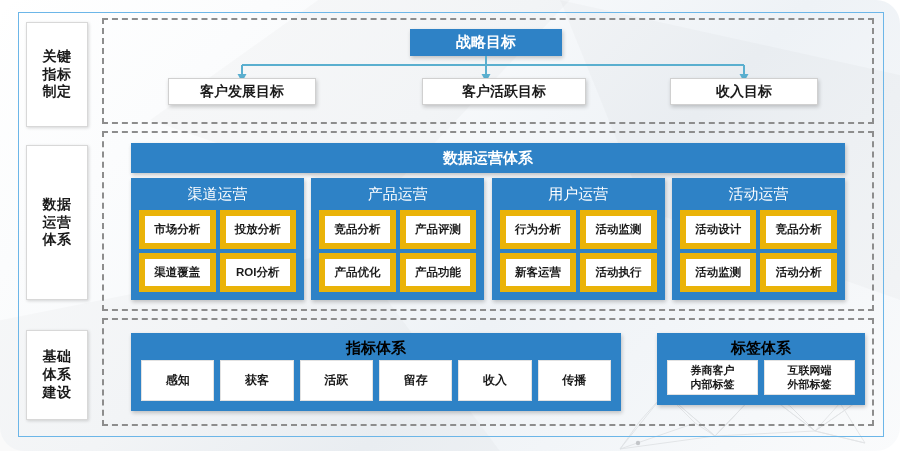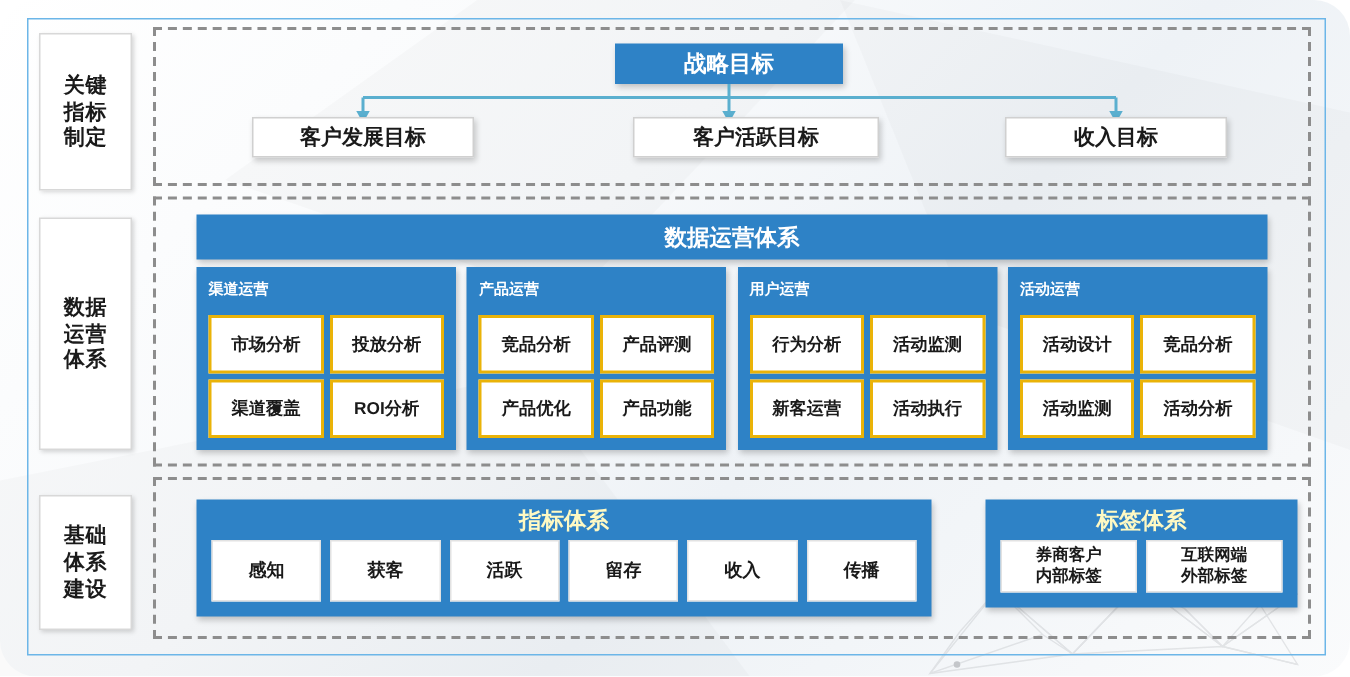--- a/index.html
+++ b/index.html
@@ -132,37 +132,37 @@
   .ops-col {
     width: 173px;
     background: #2e82c6;
     box-shadow: 1px 2px 4px rgba(0,0,0,0.22);
     padding: 5px 8px 8px 8px;
     display: flex;
     flex-direction: column;
   }
   .ops-col-title {
     color: #ffffff;
-    font-size: 10px;
-    font-weight: bold;
-    text-align: left;
+    font-size: 15px;
+    font-weight: normal;
+    text-align: center;
     line-height: 22px;
     height: 24px;
   }
   .ops-grid {
     flex: 1;
     display: grid;
     grid-template-columns: 1fr 1fr;
     grid-template-rows: 1fr 1fr;
     gap: 4px;
     margin-top: 3px;
   }
   .ops-cell {
     background: #ffffff;
-    border: 2px solid #eab308;
+    border: 6px solid #eab308;
     color: #1a1a1a;
     font-size: 11.5px;
     font-weight: bold;
     display: flex;
     align-items: center;
     justify-content: center;
     text-align: center;
   }
 
   
@@ -184,21 +184,21 @@
     left: 637px; top: 333px;
     width: 208px; height: 72px;
     background: #2e82c6;
     box-shadow: 1px 2px 4px rgba(0,0,0,0.22);
     padding: 4px 10px 10px 10px;
     display: flex;
     flex-direction: column;
     margin-left: 20px;
   }
   .panel-title {
-    color: #fef9c3;
+    color: #000000;
     font-size: 15px;
     font-weight: bold;
     text-align: center;
     line-height: 22px;
     height: 23px;
   }
   .panel-items {
     flex: 1;
     display: flex;
     justify-content: space-between;

